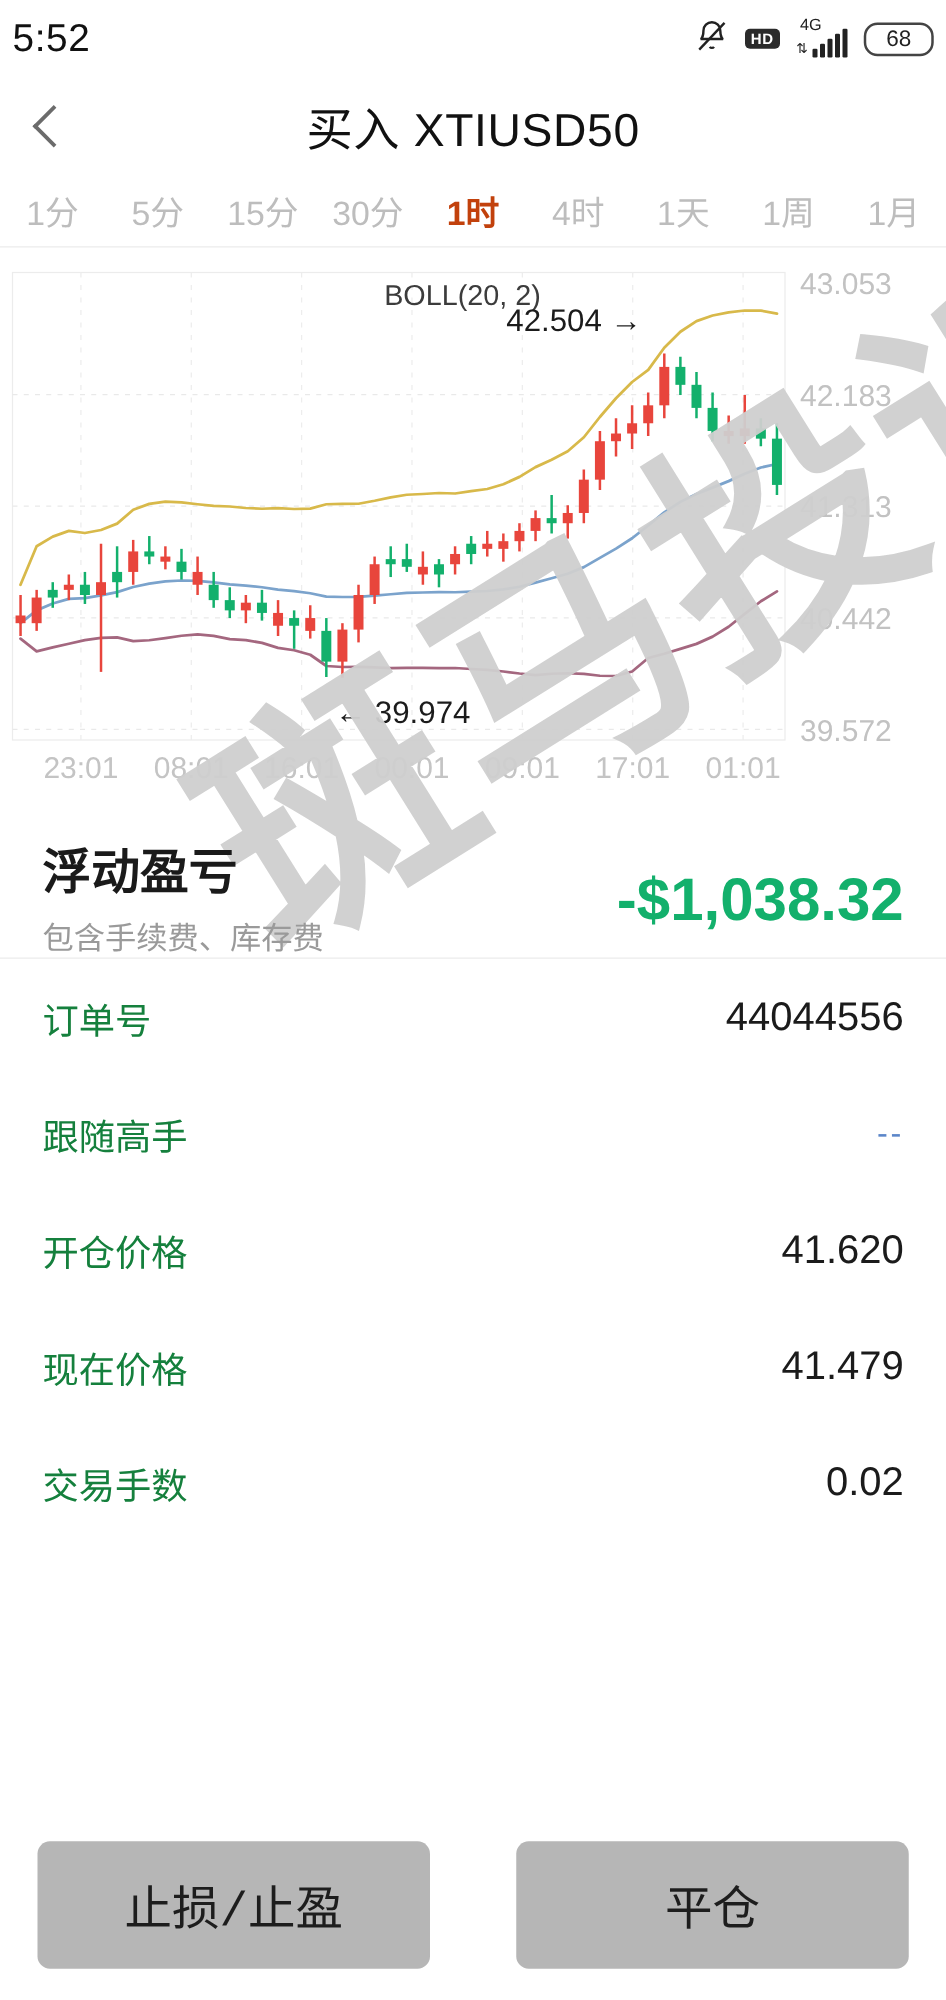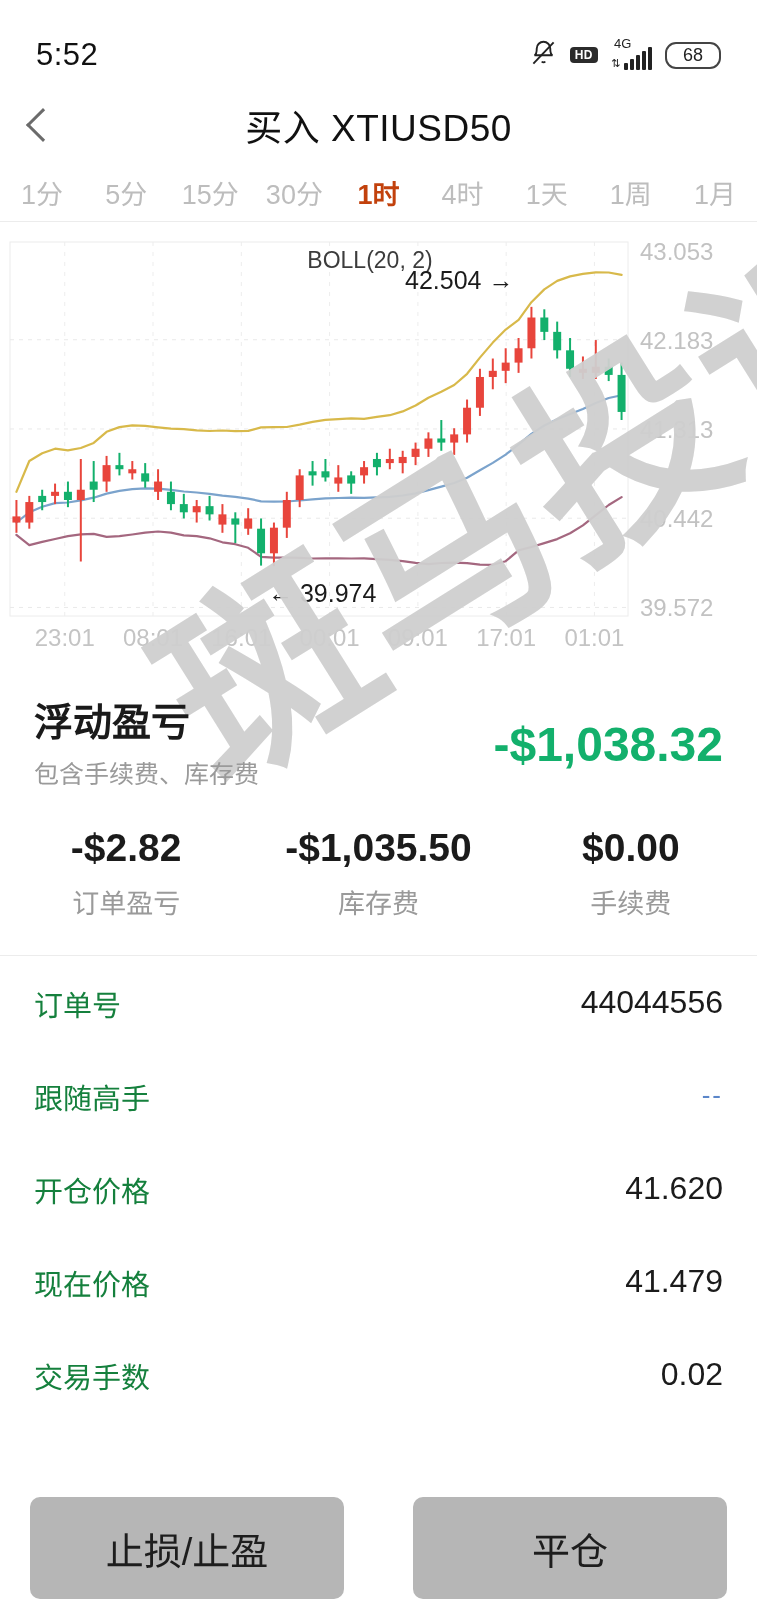--- a/index.html
+++ b/index.html
@@ -7,21 +7,21 @@
     width: 757px; height: 1600px;
     background: #ffffff;
     font-family: "Liberation Sans", "DejaVu Sans", sans-serif;
     overflow: hidden;
   }
   #app { position: relative; width: 757px; height: 1600px; background:#fff; }
 
   
   .statusbar {
     height: 62px; display: flex; align-items: center;
-    justify-content: space-between; padding: 0 36px; margin-top: 24px;
+    justify-content: space-between; padding: 0 10px;
   }
   .status-time { font-size: 31px; color:#111; letter-spacing:.5px; }
   .status-icons { display:flex; align-items:center; gap:13px; }
   .hd-badge {
     background:#2b2b2b; color:#fff; font-size:12px; font-weight:bold;
     border-radius:4px; padding:2px 5px; line-height:1.05; letter-spacing:.5px;
   }
   .net-wrap { display:flex; align-items:flex-end; gap:1px; position:relative; }
   .net-label { font-size:13px; color:#222; position:absolute; top:-4px; left:3px; }
   .bars { display:flex; align-items:flex-end; gap:2px; height:22px; margin-top:8px; padding-left:13px;}
@@ -83,21 +83,21 @@
   
   .btnbar {
     position:absolute; left:0; bottom:0; width:757px; height:152px;
     background:#fff; display:flex; align-items:center; justify-content:space-between;
     padding: 0 30px;
   }
   .abtn {
     width:314px; height:102px; border-radius:10px; background:#b6b6b6;
     display:flex; align-items:center; justify-content:center;
     font-size:38px; color:#1d1d1d; border:none;
-    font-family:Liberation Sans, sans-serif;
+    font-family:Liberation Mono, monospace;
   }
 
   
   .watermark {
     position:absolute; left:95px; top:560px;
     font-size:205px; font-weight:bold; color:#cfcfcf;
     transform: rotate(-32deg); transform-origin: left top;
     letter-spacing:4px; white-space:nowrap; pointer-events:none;
     opacity:.95; z-index:5;
   }
@@ -289,34 +289,20 @@
   <div class="below-wm">
 
   <div class="pnl-main">
     <div>
       <div class="pnl-left-title">浮动盈亏</div>
       <div class="pnl-left-sub">包含手续费、库存费</div>
     </div>
     <div class="pnl-big">-$1,038.32</div>
   </div>
 
-  <div class="pnl-row">
-    <div class="pnl-cell">
-      <div class="v">-$2.82</div>
-      <div class="k">订单盈亏</div>
-    </div>
-    <div class="pnl-cell">
-      <div class="v">-$1,035.50</div>
-      <div class="k">库存费</div>
-    </div>
-    <div class="pnl-cell">
-      <div class="v">$0.00</div>
-      <div class="k">手续费</div>
-    </div>
-  </div>
 
   <div class="sep"></div>
 
   <div class="detail-list">
     <div class="drow">
       <span class="dkey">订单号</span>
       <span class="dval">44044556</span>
     </div>
     <div class="drow">
       <span class="dkey">跟随高手</span>

